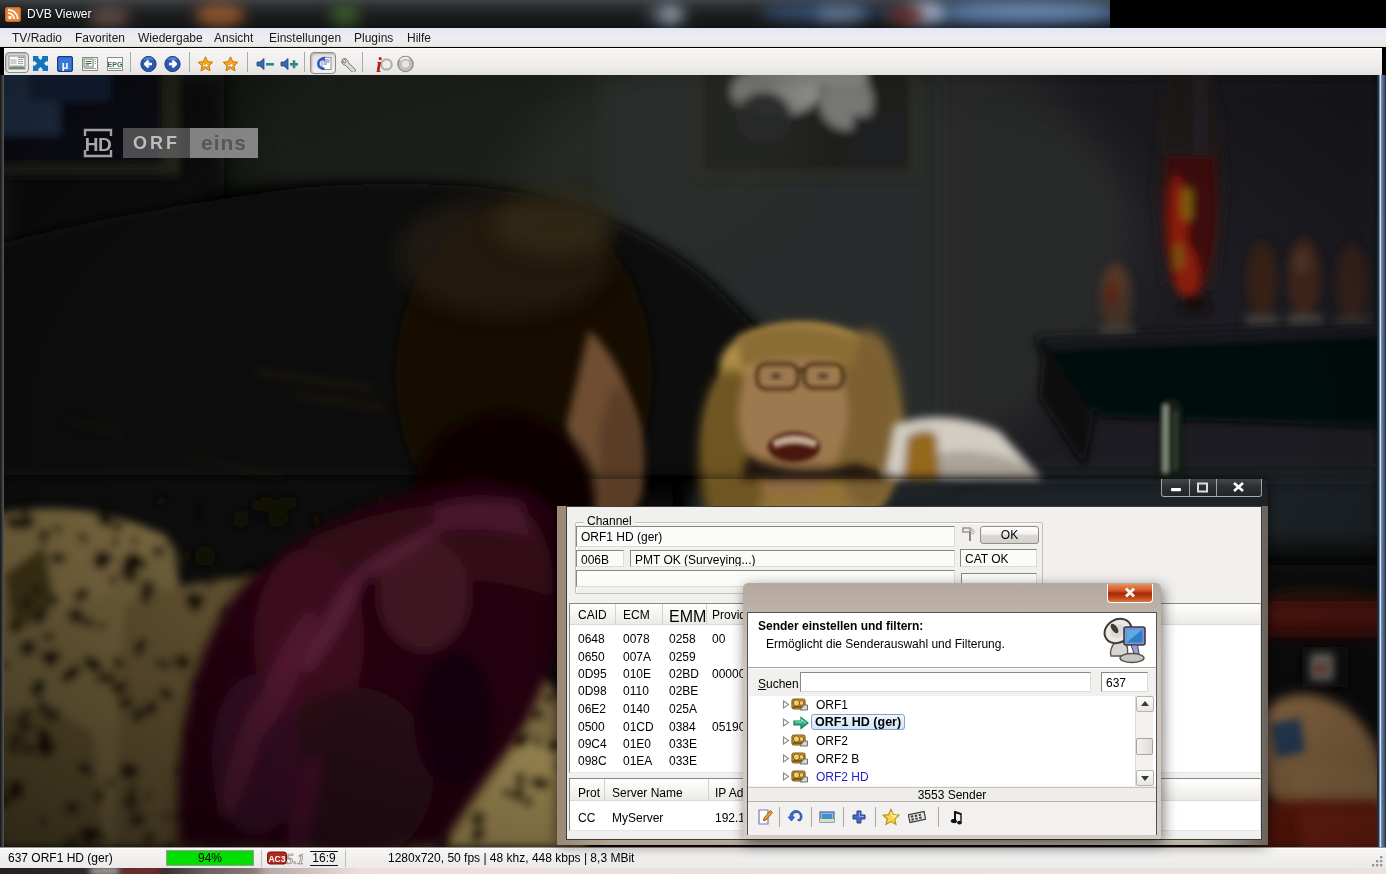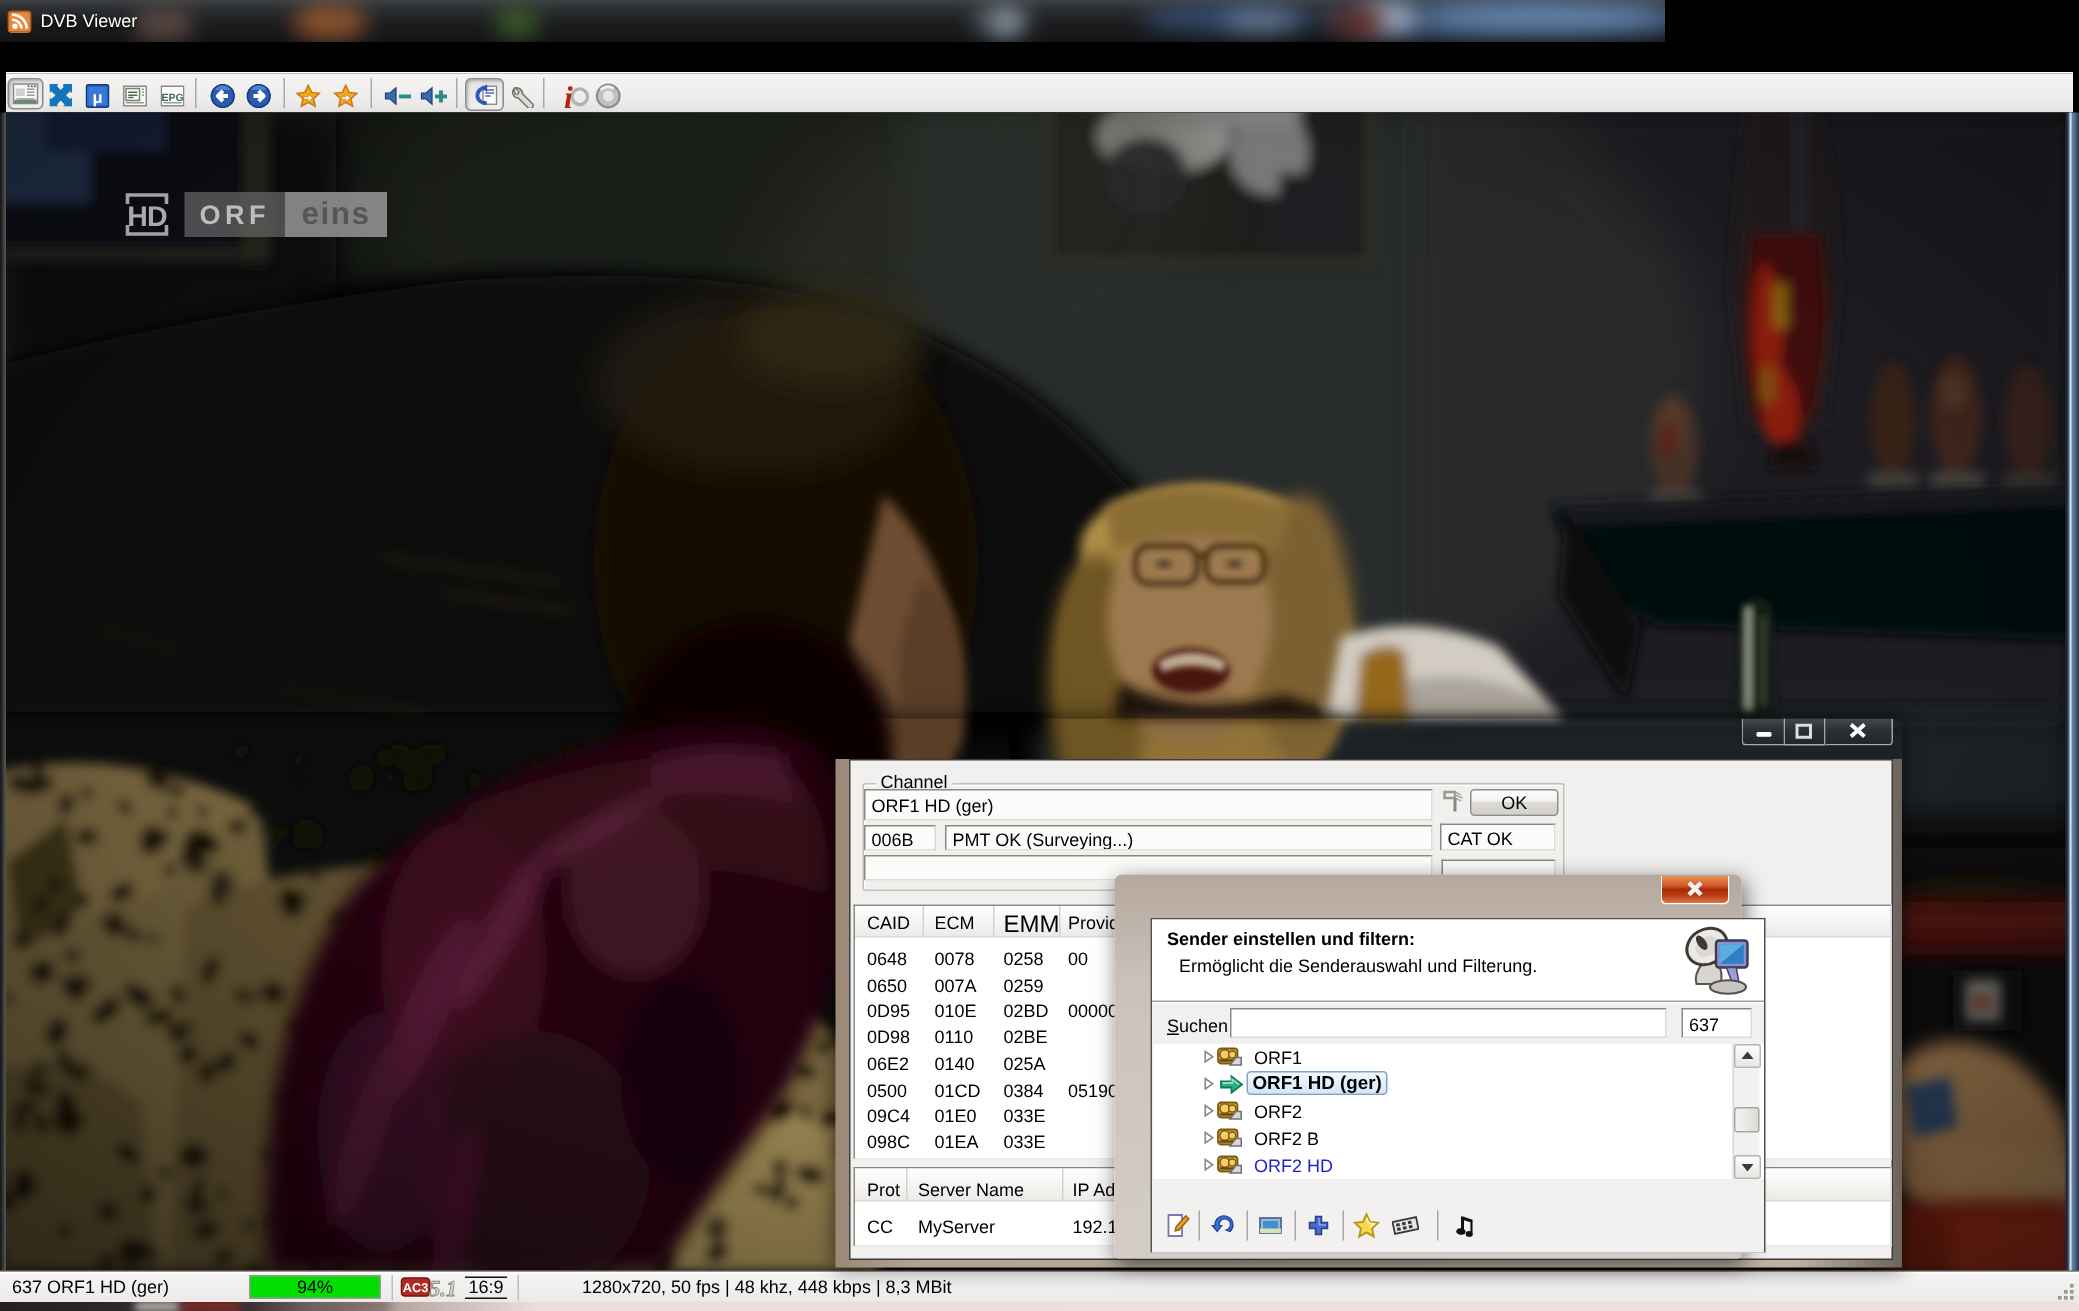--- a/index.html
+++ b/index.html
@@ -102,21 +102,21 @@
   #sendtitle { position:absolute; left:0; top:0; width:418px; height:29px;
     border-radius:5px 5px 0 0;
     background:linear-gradient(to bottom,#c4b8ae,#b5a89d 48%,#a2968c 52%,#cdc6bd);
     box-shadow:inset 0 1px 0 rgba(255,255,255,.6); }
   #sendtitle .ttext { position:absolute; left:28px; top:7px; font-size:13px; color:#111; }
   #sendclose { position:absolute; left:364px; top:1px; width:46px; height:19px;
     border:1px solid #fff; border-top:none; border-radius:0 0 4px 4px;
     background:linear-gradient(to bottom,#e89258 0%,#d15327 38%,#a62c08 50%,#ba3e15 72%,#db7740 100%);
     color:#fff; }
   #sendcontent { position:absolute; left:4px; top:29px; width:410px; height:223px;
-    background:#f1f0ee; border:1px solid #55504b;margin-left:20px; }
+    background:#f1f0ee; border:1px solid #55504b; }
 </style>
 </head>
 <body>
 <div id="app">
   <div id="titlebar">
     <div class="blob" style="left:88px;top:6px;width:42px;height:22px;background:#8a6a60;opacity:.55"></div>
     <div class="blob" style="left:195px;top:3px;width:50px;height:24px;background:#b86834;opacity:.7"></div>
     <div class="blob" style="left:330px;top:4px;width:30px;height:22px;background:#45702f;opacity:.7"></div>
     <div class="blob" style="left:648px;top:2px;width:40px;height:24px;background:#707e8c;opacity:.6"></div>
     <div class="blob" style="left:663px;top:8px;width:16px;height:14px;background:#c8d2da;opacity:.7"></div>
@@ -142,20 +142,29 @@
           </svg></div>
       <div class="winbtn"><svg width="24" height="17" viewBox="0 0 24 17">
             <rect x="7.5" y="4.5" width="9" height="8" fill="none" stroke="#fff" stroke-width="2"></rect>
           </svg></div>
       <div class="winbtn"><svg width="43" height="17" viewBox="0 0 43 17">
             <path d="M17 4 L26 12 M26 4 L17 12" stroke="#fff" stroke-width="2.4"></path>
           </svg></div>
     </div>
   </div>
 
+  <div id="menubar">
+    <span style="left:12px">TV/Radio</span>
+    <span style="left:75px">Favoriten</span>
+    <span style="left:138px">Wiedergabe</span>
+    <span style="left:214px">Ansicht</span>
+    <span style="left:269px">Einstellungen</span>
+    <span style="left:354px">Plugins</span>
+    <span style="left:407px">Hilfe</span>
+  </div>
 
   <div id="toolbar">
       <div class="abs" style="left:1px;top:3px;width:24px;height:21px;border:1px solid #8a8a8a;border-radius:4px;background:linear-gradient(to bottom,#e4e2e0,#f2f1ef);box-shadow:inset 1px 1px 2px rgba(0,0,0,.25)"></div>
       <svg class="abs" style="left:4px;top:6px" width="18" height="16" viewBox="0 0 18 16">
         <rect x="1" y="1" width="16" height="13" fill="#f8f8f8" stroke="#888" stroke-width="1"></rect>
 <rect x="2.5" y="4" width="6" height="5" fill="#d0d0d0"></rect>
 <path d="M10 4.5 L15 4.5 M10 6.5 L15 6.5 M10 8.5 L15 8.5 M3 11 L15 11" stroke="#999" stroke-width="0.9"></path>
 <rect x="1.5" y="11.5" width="15" height="2.5" fill="#6a8a72"></rect>
 <circle cx="11" cy="2.5" r="0.7" fill="#555"></circle>
         <circle cx="13.2" cy="2.5" r="0.7" fill="#555"></circle>
@@ -933,20 +942,21 @@
               <path d="M8 4 L12 9 L4 9 Z" fill="#3a3a3a"></path>
             </svg></div>
         <div class="abs" style="left:0;top:74px;width:18px;height:16px;background:linear-gradient(to bottom,#fdfdfd,#e8e6e3);border:1px solid #b8b5b0;border-radius:2px">
           <svg width="16" height="14" viewBox="0 0 16 14">
               <path d="M8 10 L12 5 L4 5 Z" fill="#3a3a3a"></path>
             </svg></div>
         <div class="abs" style="left:0;top:42px;width:17px;height:17px;background:linear-gradient(to right,#f4f3f1,#dddbd7);border:1px solid #a8a5a0;border-radius:2px"></div>
       </div>
     </div>
 
+    <div class="abs" style="left:0;top:174px;width:408px;height:15px;background:#efedeb;border-top:1px solid #c8c5c0;border-bottom:1px solid #b8b5b0;text-align:center;font-size:12px;color:#000;padding-top:0px">3553 Sender</div>
 
     <div class="abs" style="left:0;top:191px;width:408px;height:31px;background:#f2f1ef"></div>
     <div id="sendtools">
         <div class="abs" style="left:31px;top:194px;width:1px;height:20px;background:#aaa8a4"></div>
         <div class="abs" style="left:63px;top:194px;width:1px;height:20px;background:#aaa8a4"></div>
         <div class="abs" style="left:95px;top:194px;width:1px;height:20px;background:#aaa8a4"></div>
         <div class="abs" style="left:127px;top:194px;width:1px;height:20px;background:#aaa8a4"></div>
         <div class="abs" style="left:190px;top:194px;width:1px;height:20px;background:#aaa8a4"></div>
         <svg class="abs" style="left:8px;top:195px" width="18" height="18" viewBox="0 0 18 18">
           <path d="M3 2 L12 2 L12 16 L3 16 Z" fill="#fff" stroke="#7a7ab0" stroke-width="1.2"></path>

